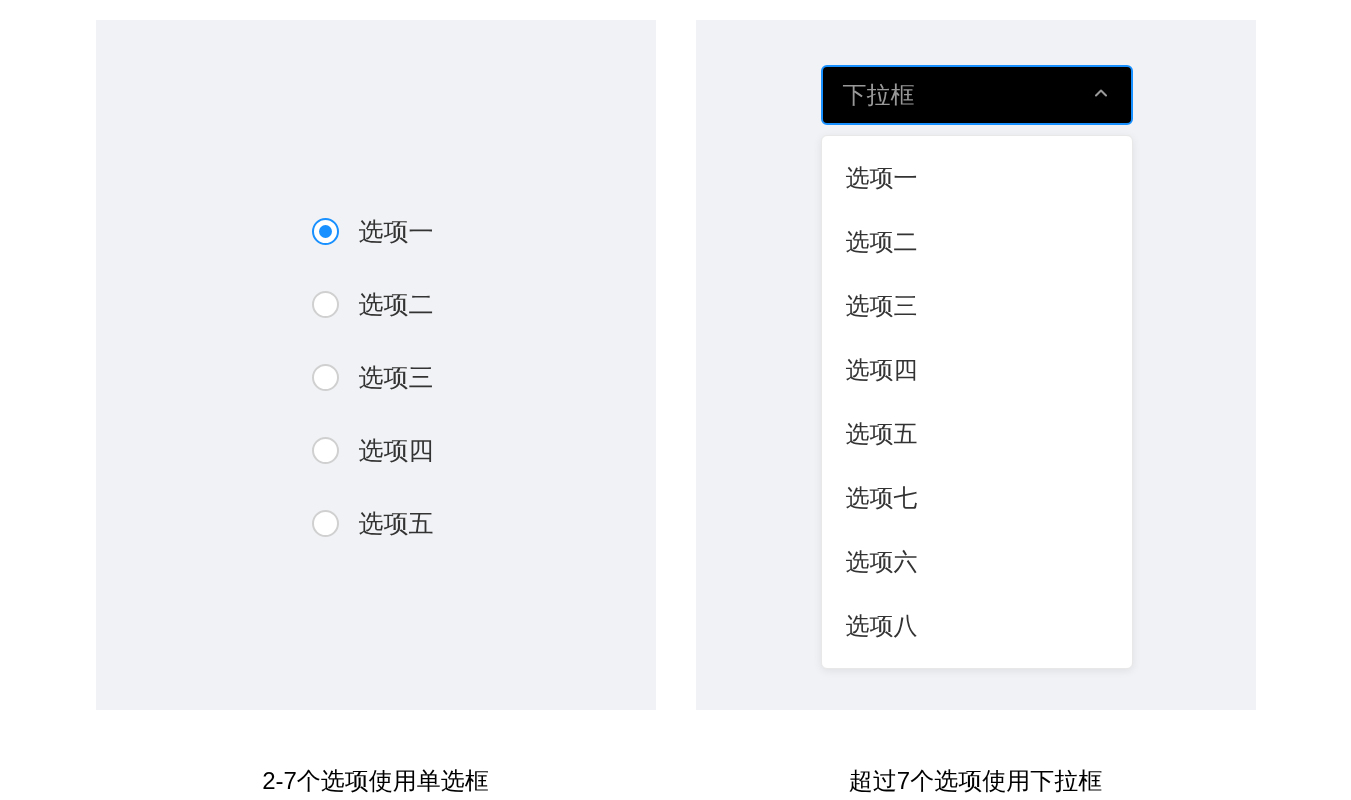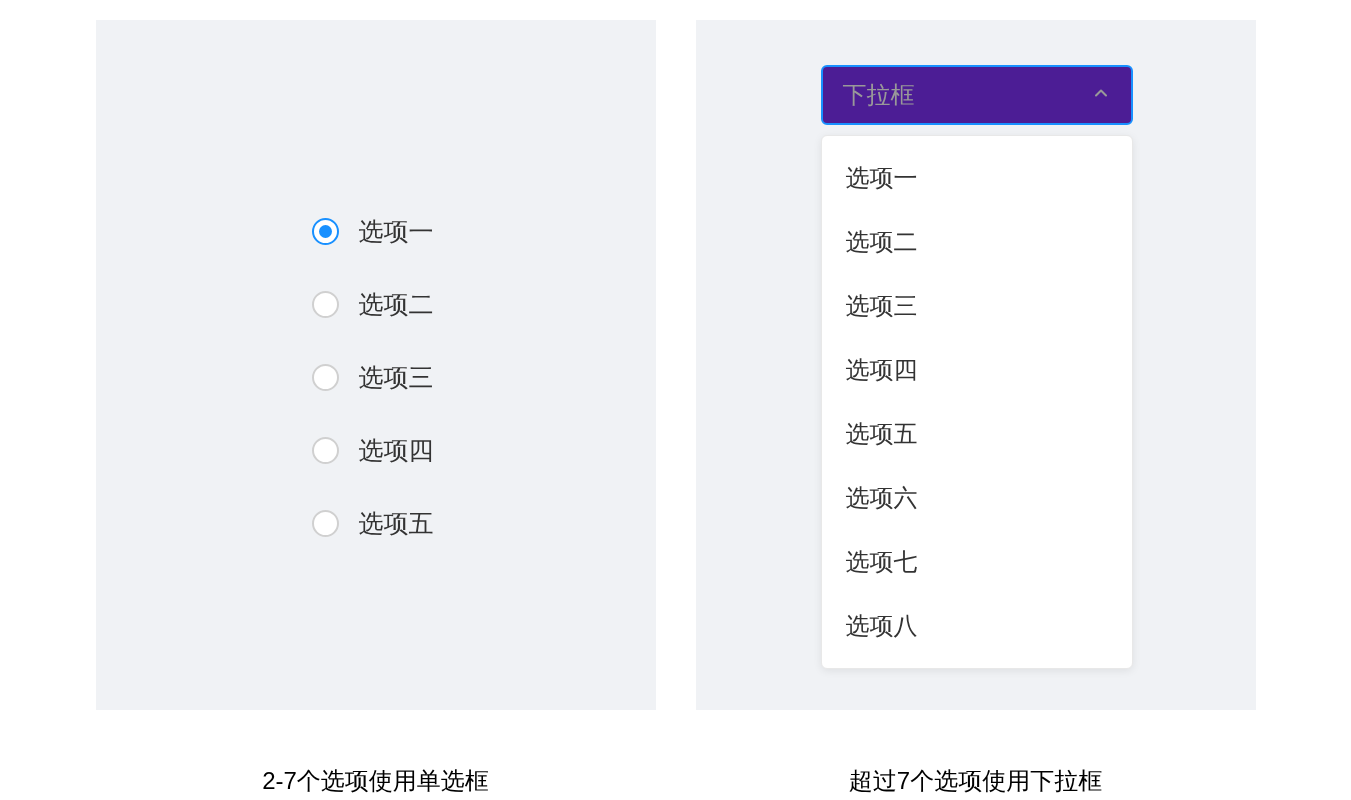--- a/index.html
+++ b/index.html
@@ -78,21 +78,21 @@
       position: absolute;
       left: 125px;
       top: 45px;
       width: 312px;
     }
     .dropdown-trigger {
       width: 100%;
       height: 60px;
       border: 2px solid #1890ff;
       border-radius: 6px;
-      background: #4c1d95;
+      background: #000000;
       display: flex;
       align-items: center;
       justify-content: space-between;
       padding: 0 20px;
       cursor: pointer;
     }
     .dropdown-placeholder {
       font-size: 24px;
       color: #999999;
     }
@@ -160,21 +160,21 @@
               <polyline points="18 15 12 9 6 15"></polyline>
             </svg>
           </span>
         </div>
         <div class="dropdown-menu">
           <div class="dropdown-option">选项一</div>
           <div class="dropdown-option">选项二</div>
           <div class="dropdown-option">选项三</div>
           <div class="dropdown-option">选项四</div>
           <div class="dropdown-option">选项五</div>
+          <div class="dropdown-option">选项七</div>
           <div class="dropdown-option">选项六</div>
-          <div class="dropdown-option">选项七</div>
           <div class="dropdown-option">选项八</div>
         </div>
       </div>
     </div>
     <div class="caption">超过7个选项使用下拉框</div>
   </div>
 </div>
 
 </body></html>

